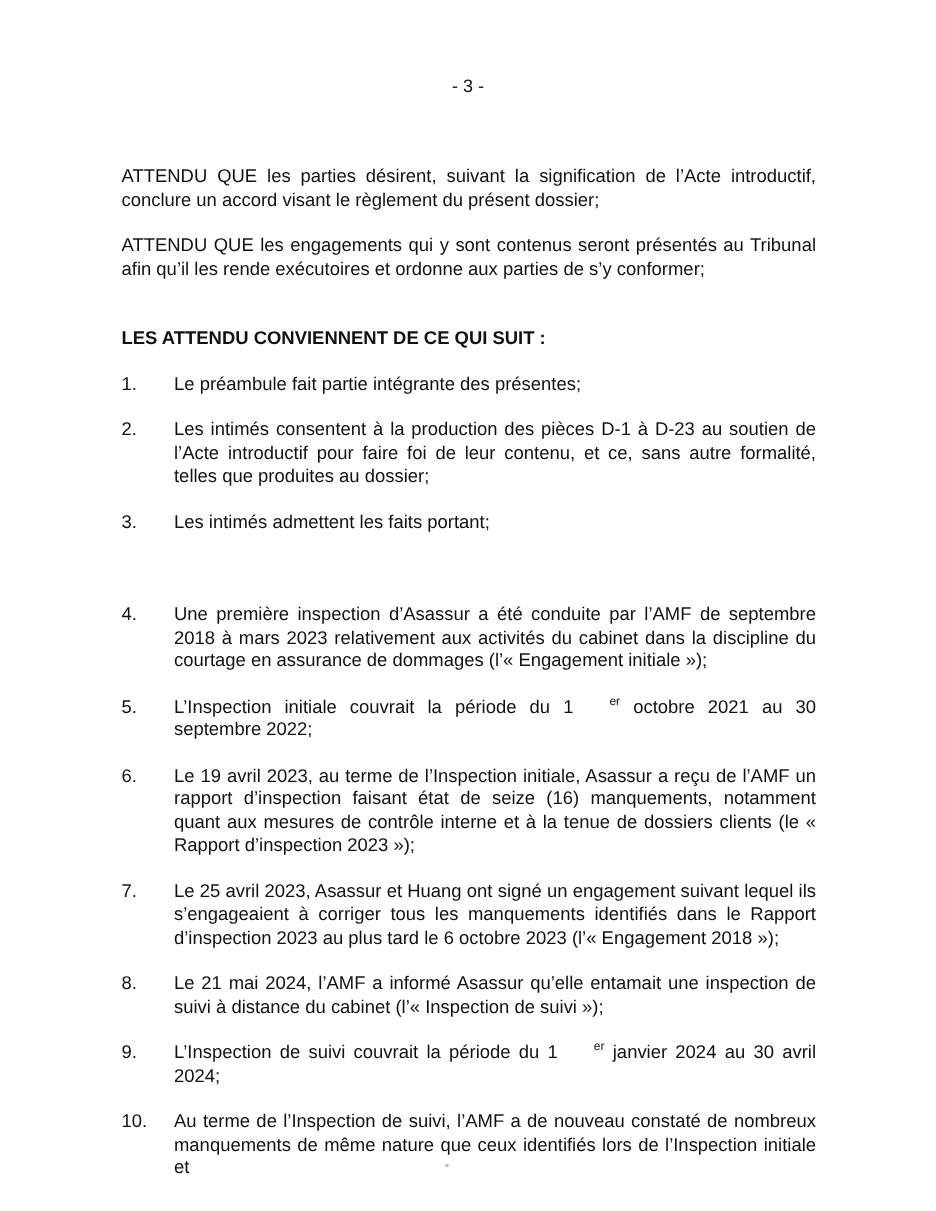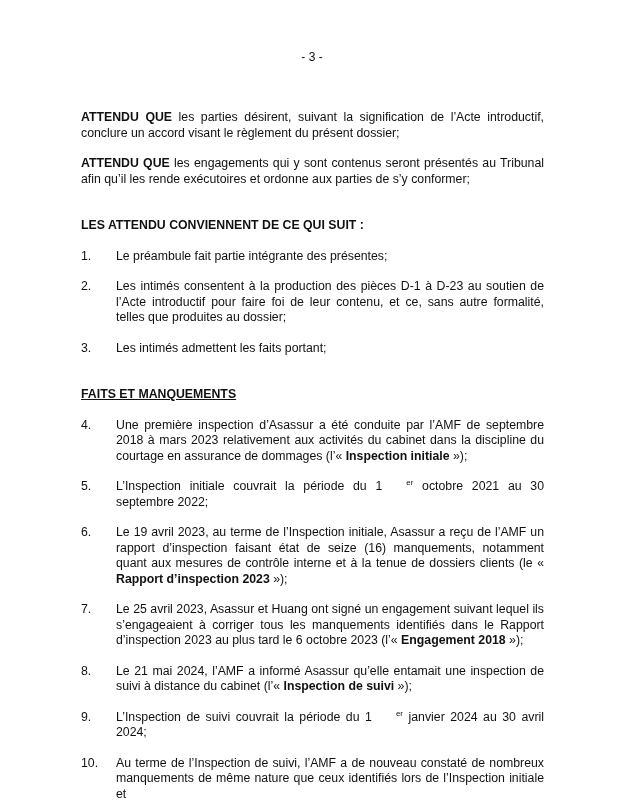--- a/index.html
+++ b/index.html
@@ -3,21 +3,21 @@
 <meta charset="utf-8">
 <style>
   html, body { margin: 0; padding: 0; background: #ffffff; }
   body { width: 624px; height: 807px; position: relative; overflow: hidden;
          font-family: "Liberation Sans", sans-serif; color: #111; }
   .page-num { position: absolute; top: 50px; left: 0; width: 624px; text-align: center; font-size: 12px; }
   .content { position: absolute; left: 81px; top: 95px; width: 463px; font-size: 12.3px; line-height: 15.5px; }
   p { margin: 0; text-align: justify; }
   .gap { height: 15px; }
   .gap2 { height: 31px; }
-  b { font-weight: bold; }
+  b { font-weight: normal; }
   .heading { font-weight: bold; }
   .heading-u { font-weight: bold; text-decoration: underline; }
   .item { display: flex; }
   .item .num { width: 35px; flex: 0 0 35px; }
   .item .txt { flex: 1; text-align: justify; }
   sup { font-size: 8px; line-height: 0; vertical-align: 5px; padding-left: 24px; }
   .dot { position: absolute; left: 297px; top: 776px; width: 2px; height: 2px; background: #bbb; }
 </style>
 </head>
 <body>
@@ -42,26 +42,25 @@
     <span class="num">2.</span>
     <span class="txt">Les intimés consentent à la production des pièces D-1 à D-23 au soutien de l’Acte introductif pour faire foi de leur contenu, et ce, sans autre formalité, telles que produites au dossier;</span>
   </div>
   <div class="gap"></div>
   <div class="item">
     <span class="num">3.</span>
     <span class="txt">Les intimés admettent les faits portant;</span>
   </div>
   <div class="gap2"></div>
 
-  <p class="heading-u">FAITS ET MANQUEMENTS</p>
   <div class="gap"></div>
 
   <div class="item">
     <span class="num">4.</span>
-    <span class="txt"><span>Une première inspection d’Asassur a été conduite par l’AMF de septembre 2018 à mars 2023 relativement aux activités du cabinet dans la discipline du courtage en assurance de dommages (l’« </span><b>Inspection initiale</b><span> »);</span></span>
+    <span class="txt"><span>Une première inspection d’Asassur a été conduite par l’AMF de septembre 2018 à mars 2023 relativement aux activités du cabinet dans la discipline du courtage en assurance de dommages (l’« </span><b>Engagement initiale</b><span> »);</span></span>
   </div>
   <div class="gap"></div>
   <div class="item">
     <span class="num">5.</span>
     <span class="txt"><span>L’Inspection initiale couvrait la période du 1</span><sup>er</sup><span> octobre 2021 au 30 septembre 2022;</span></span>
   </div>
   <div class="gap"></div>
   <div class="item">
     <span class="num">6.</span>
     <span class="txt"><span>Le 19 avril 2023, au terme de l’Inspection initiale, Asassur a reçu de l’AMF un rapport d’inspection faisant état de seize (16) manquements, notamment quant aux mesures de contrôle interne et à la tenue de dossiers clients (le « </span><b>Rapport d’inspection 2023</b><span> »);</span></span>

